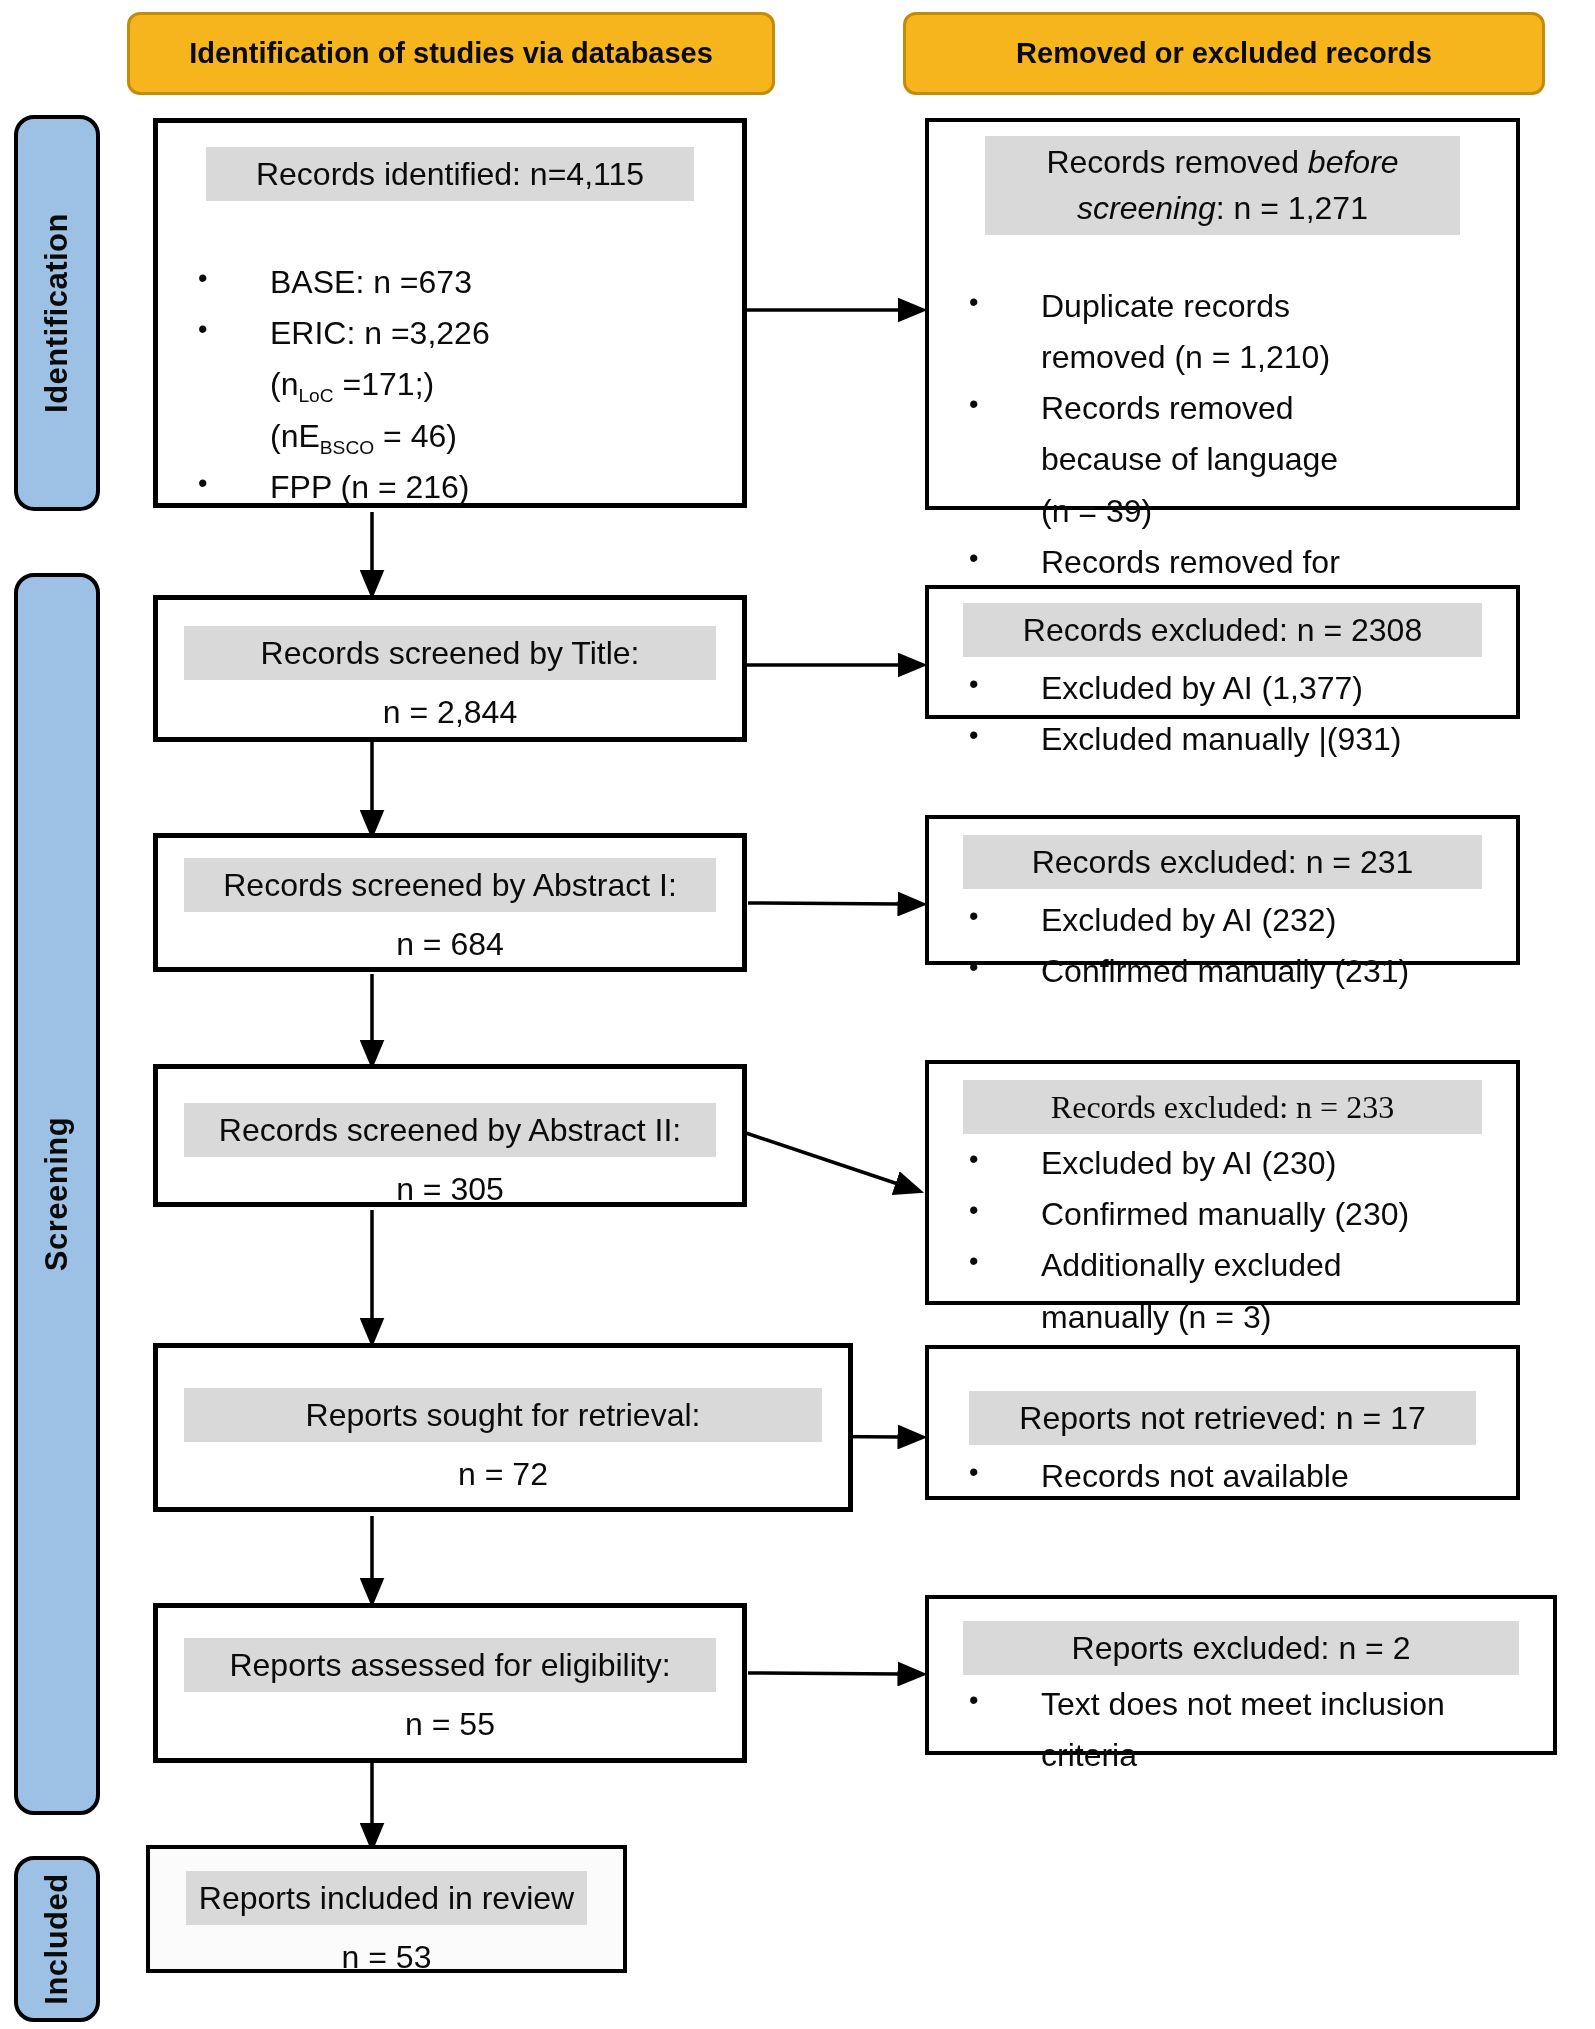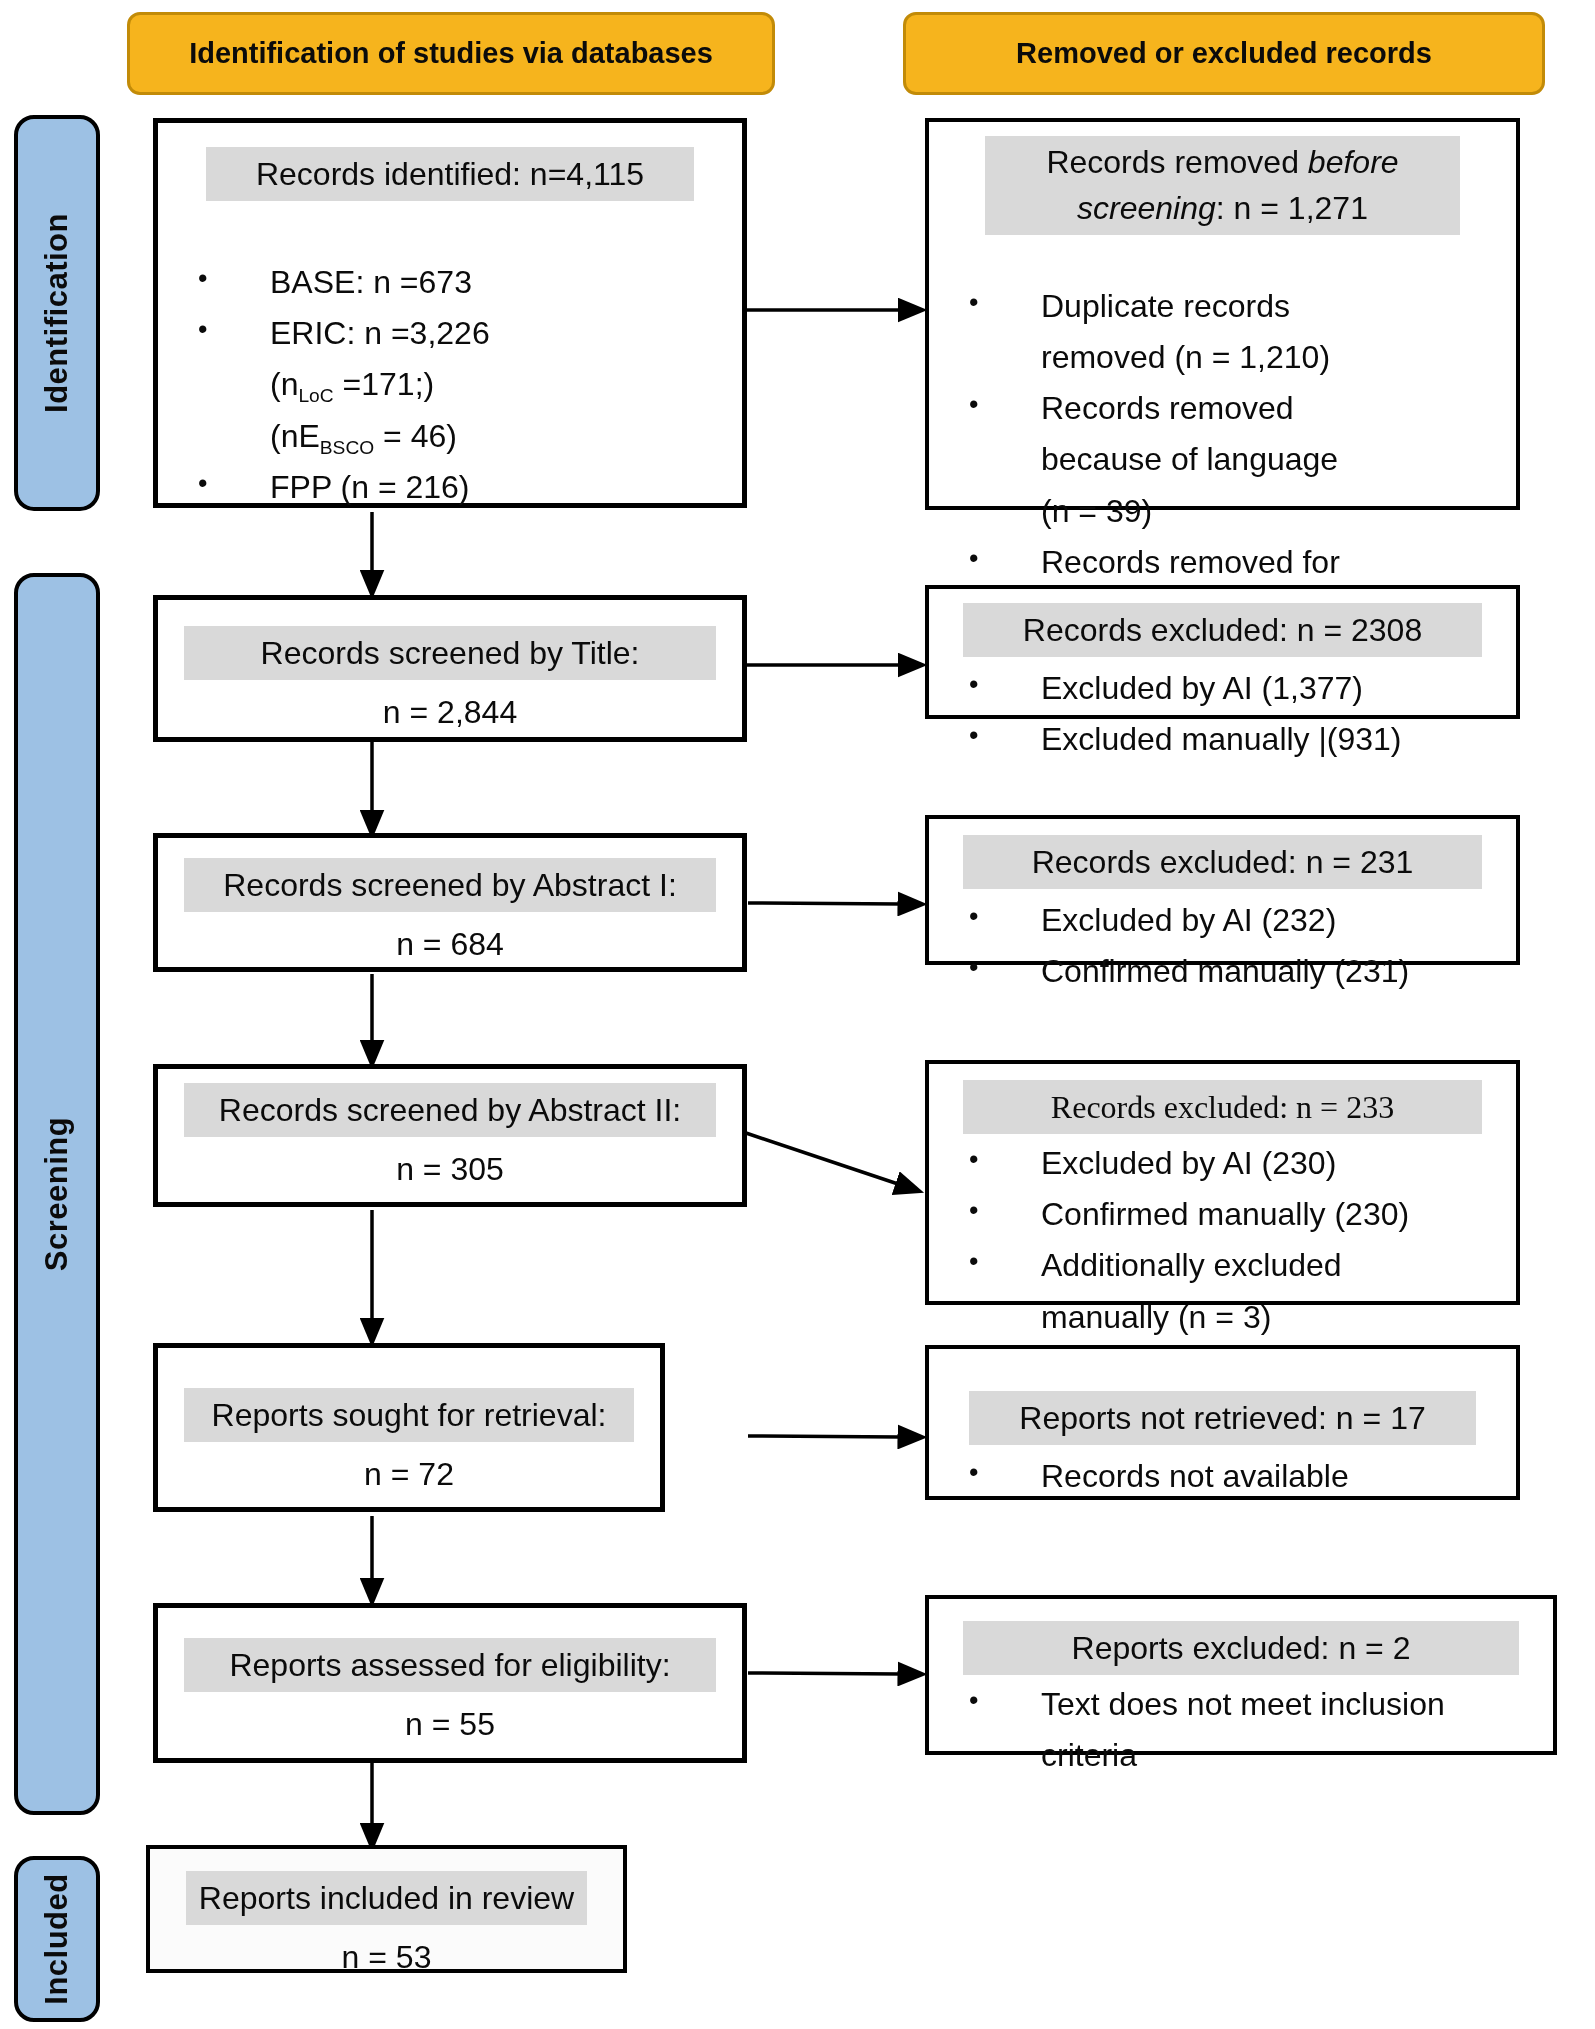--- a/index.html
+++ b/index.html
@@ -40,21 +40,21 @@
   .box-r{border-width:4px;}
   .hl{background:#D9D9D9;}
   .btitle{text-align:center;}
   .btitle .hl{display:block;padding:3px 6px;}
   .nline{text-align:center;margin-top:8px;}
 
   .b1{left:153px;top:118px;width:594px;height:390px;}
   .b2{left:153px;top:595px;width:594px;height:147px;}
   .b3{left:153px;top:833px;width:594px;height:139px;}
   .b4{left:153px;top:1064px;width:594px;height:143px;}
-  .b5{left:153px;top:1343px;width:512px;height:169px;}
+  .b5{left:153px;top:1343px;width:700px;height:169px;}
   .b6{left:153px;top:1603px;width:594px;height:160px;}
   .b7{left:146px;top:1845px;width:481px;height:128px;border-width:4px;background:#FBFBFB;}
 
   .r1{left:925px;top:118px;width:595px;height:392px;}
   .r2{left:925px;top:585px;width:595px;height:134px;}
   .r3{left:925px;top:815px;width:595px;height:150px;}
   .r4{left:925px;top:1060px;width:595px;height:245px;}
   .r5{left:925px;top:1345px;width:595px;height:155px;}
   .r6{left:925px;top:1595px;width:632px;height:160px;}
 
@@ -67,21 +67,21 @@
   .w430{max-width:430px;}
 
   sub{font-size:0.6em;line-height:0;}
   i{font-style:italic;}
 
   
   .b1 .btitle{margin:24px 48px 0;}
   .b1 .blist{margin-top:56px;}
   .b2 .btitle{margin:26px 26px 0;}
   .b3 .btitle{margin:20px 26px 0;}
-  .b4 .btitle{margin:14px 26px 0;}
+  .b4 .btitle{margin:34px 26px 0;}
   .b5 .btitle{margin:40px 26px 0;}
   .b6 .btitle{margin:30px 26px 0;}
   .b7 .btitle{margin:22px 36px 0;}
   .r1 .btitle{margin:14px 56px 0;line-height:1.45;}
   .r1 .blist{margin-top:46px;}
   .r2 .btitle{margin:14px 34px 0;}
   .r2 .blist{margin-top:6px;}
   .r3 .btitle{margin:16px 34px 0;}
   .r3 .blist{margin-top:6px;}
   .r4 .btitle{margin:16px 34px 0;font-family:Liberation Serif, serif;}

